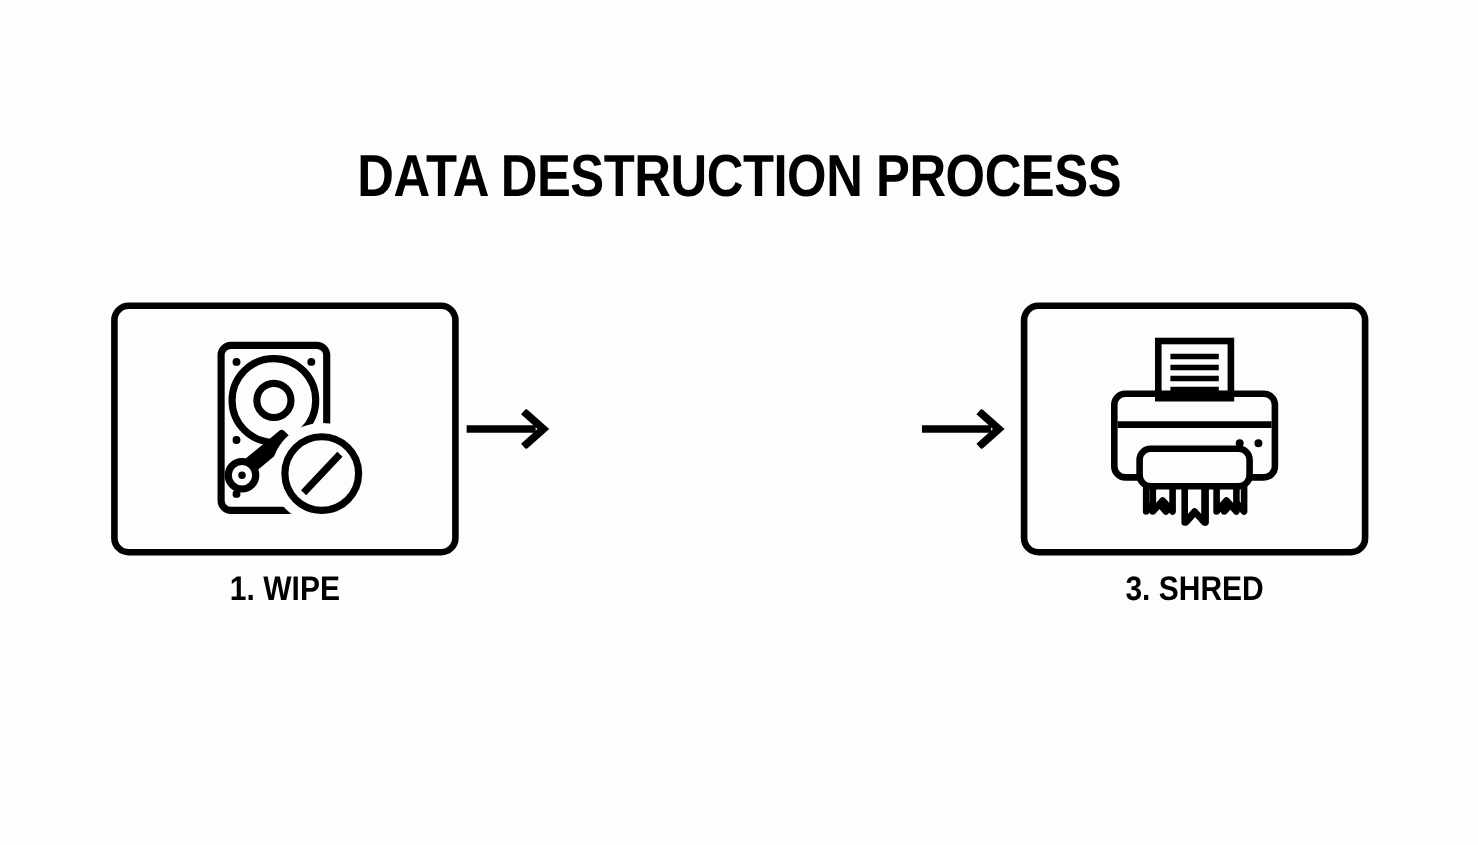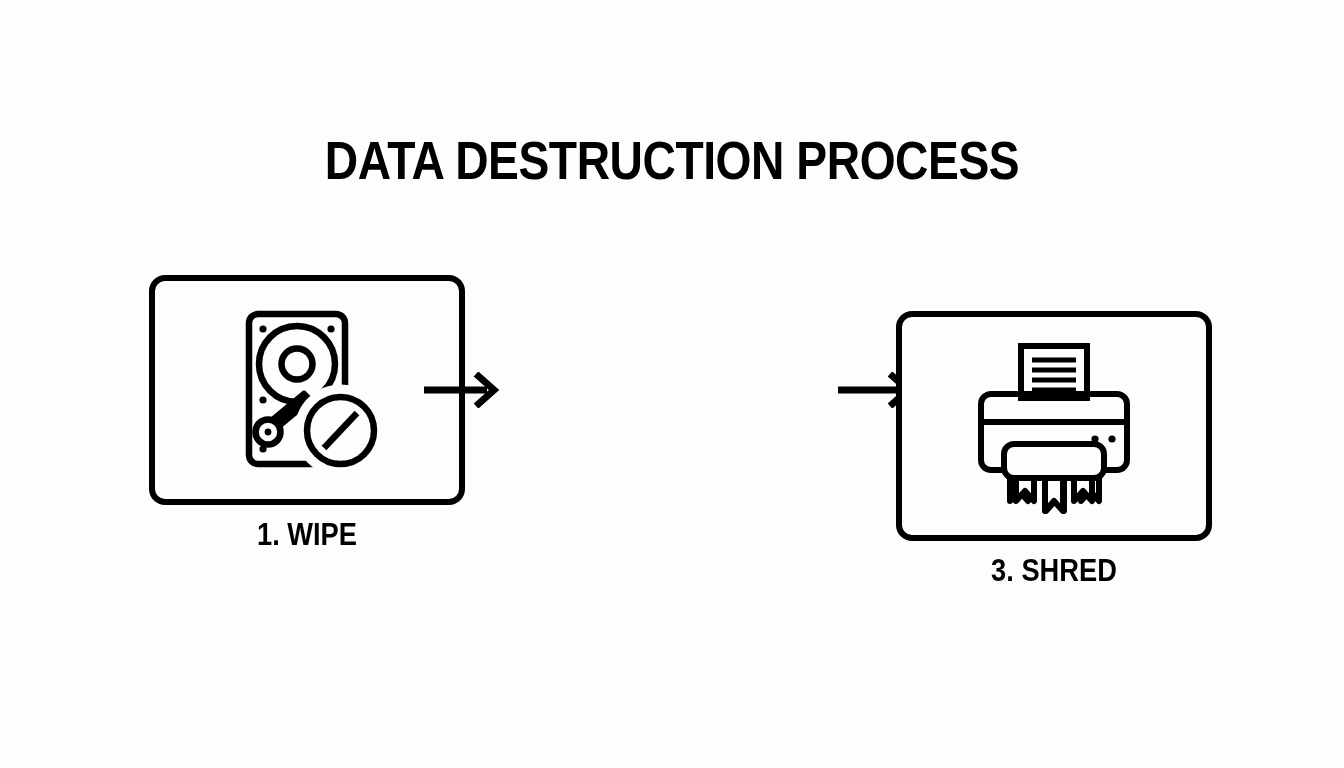--- a/index.html
+++ b/index.html
@@ -75,23 +75,23 @@
     font-family: "Liberation Sans", sans-serif;
     font-weight: 700;
     font-size: 31px;
     line-height: 31px;
     letter-spacing: 0px;
     color: #000000;
     transform: scaleX(0.88);
     transform-origin: 50% 50%;
     white-space: nowrap;
   }
-  .step-1 { left: 101px; margin-left: 48px; }
+  .step-1 { left: 101px; }
   .step-2 { left: 516px; }
-  .step-3 { left: 896px; margin-top: 36px; }
+  .step-3 { left: 928px; }
 
   .arrow {
     position: absolute;
     top: 372px;
     width: 78px;
     height: 36px;
   }
   .arrow-1 { left: 424px; }
   .arrow-2 { left: 838px; }
 </style>

